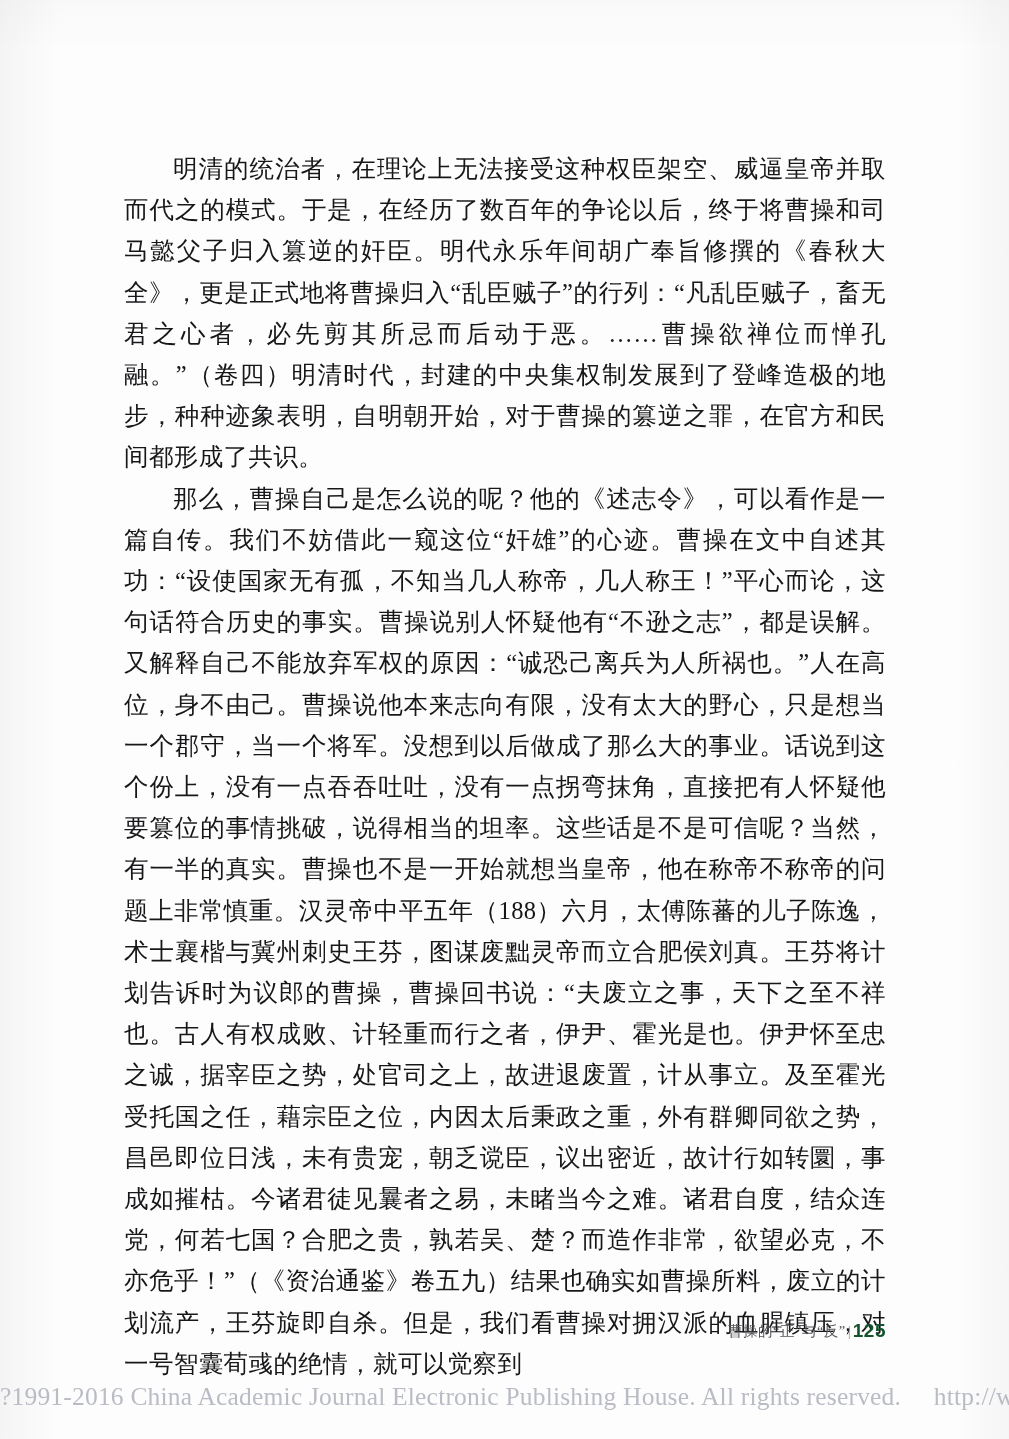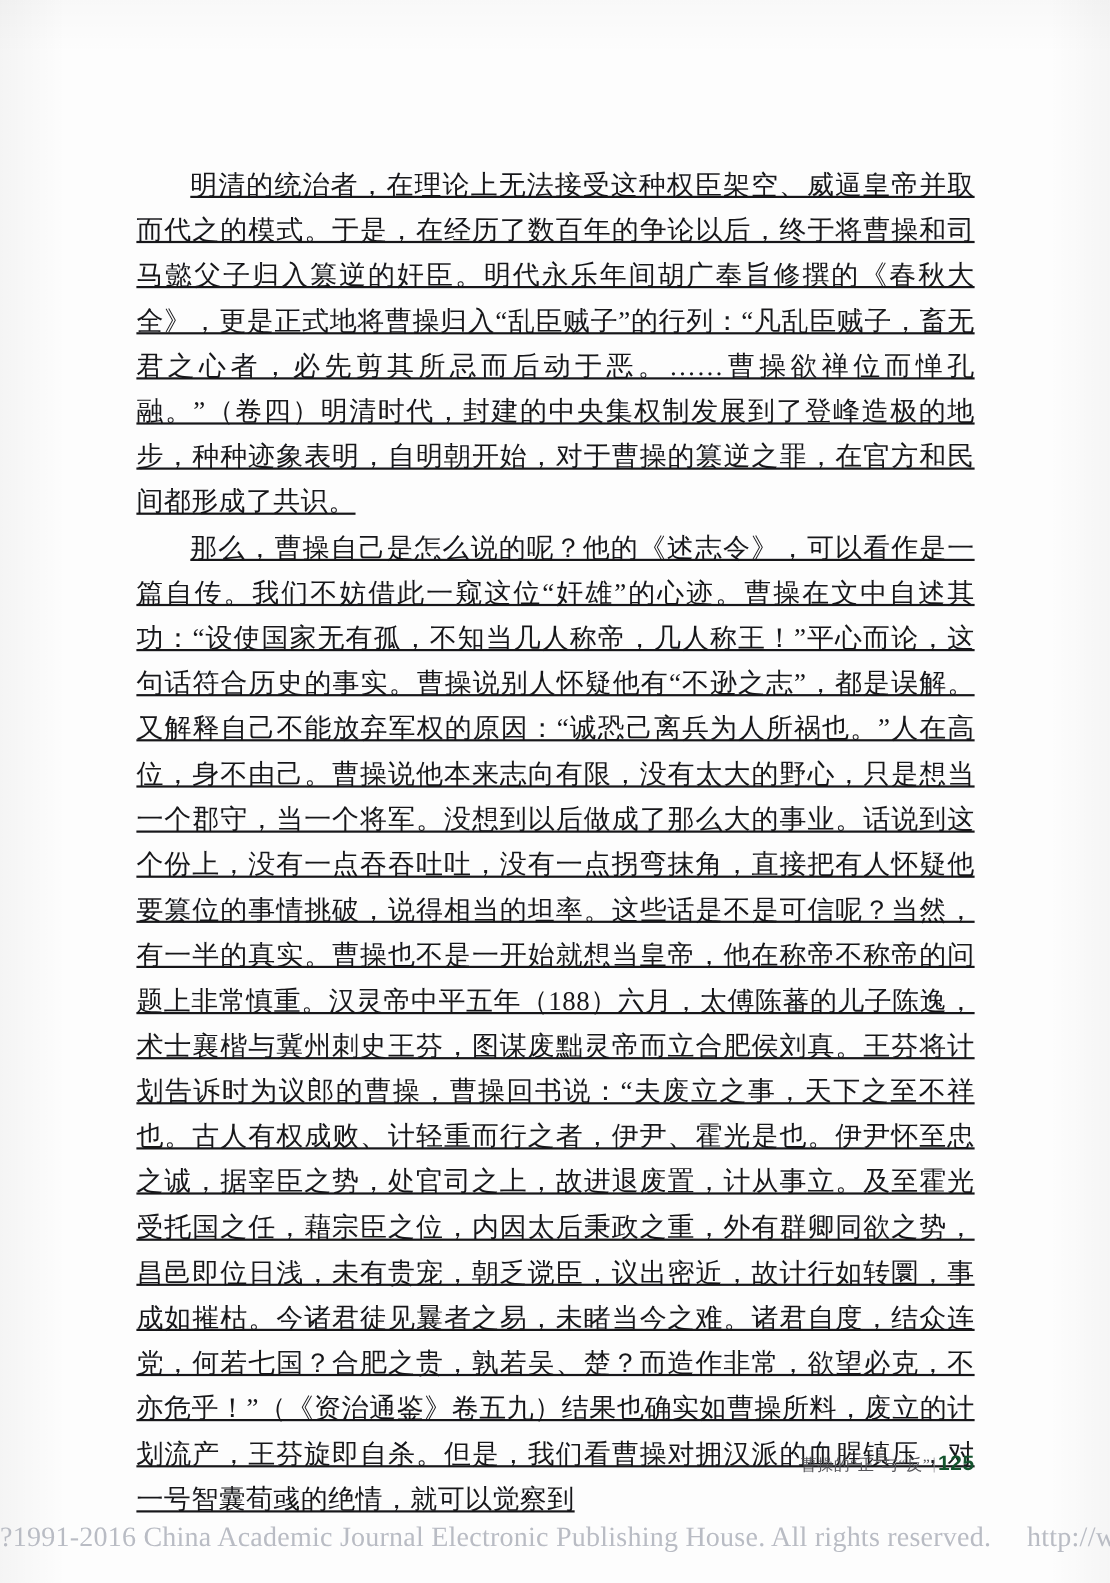--- a/index.html
+++ b/index.html
@@ -39,21 +39,20 @@
     text-align: justify;
     text-justify: inter-ideograph;
     letter-spacing: 0.4px;
   }
   .para {
     margin: 0;
     text-indent: 0;
   }
   .para.indent {
     text-indent: 49px;
-    text-decoration: underline;
   }
   .footer {
     position: absolute;
     left: 124px;
     top: 1320px;
     width: 762px;
     display: flex;
     align-items: center;
     justify-content: flex-end;
     gap: 0;

